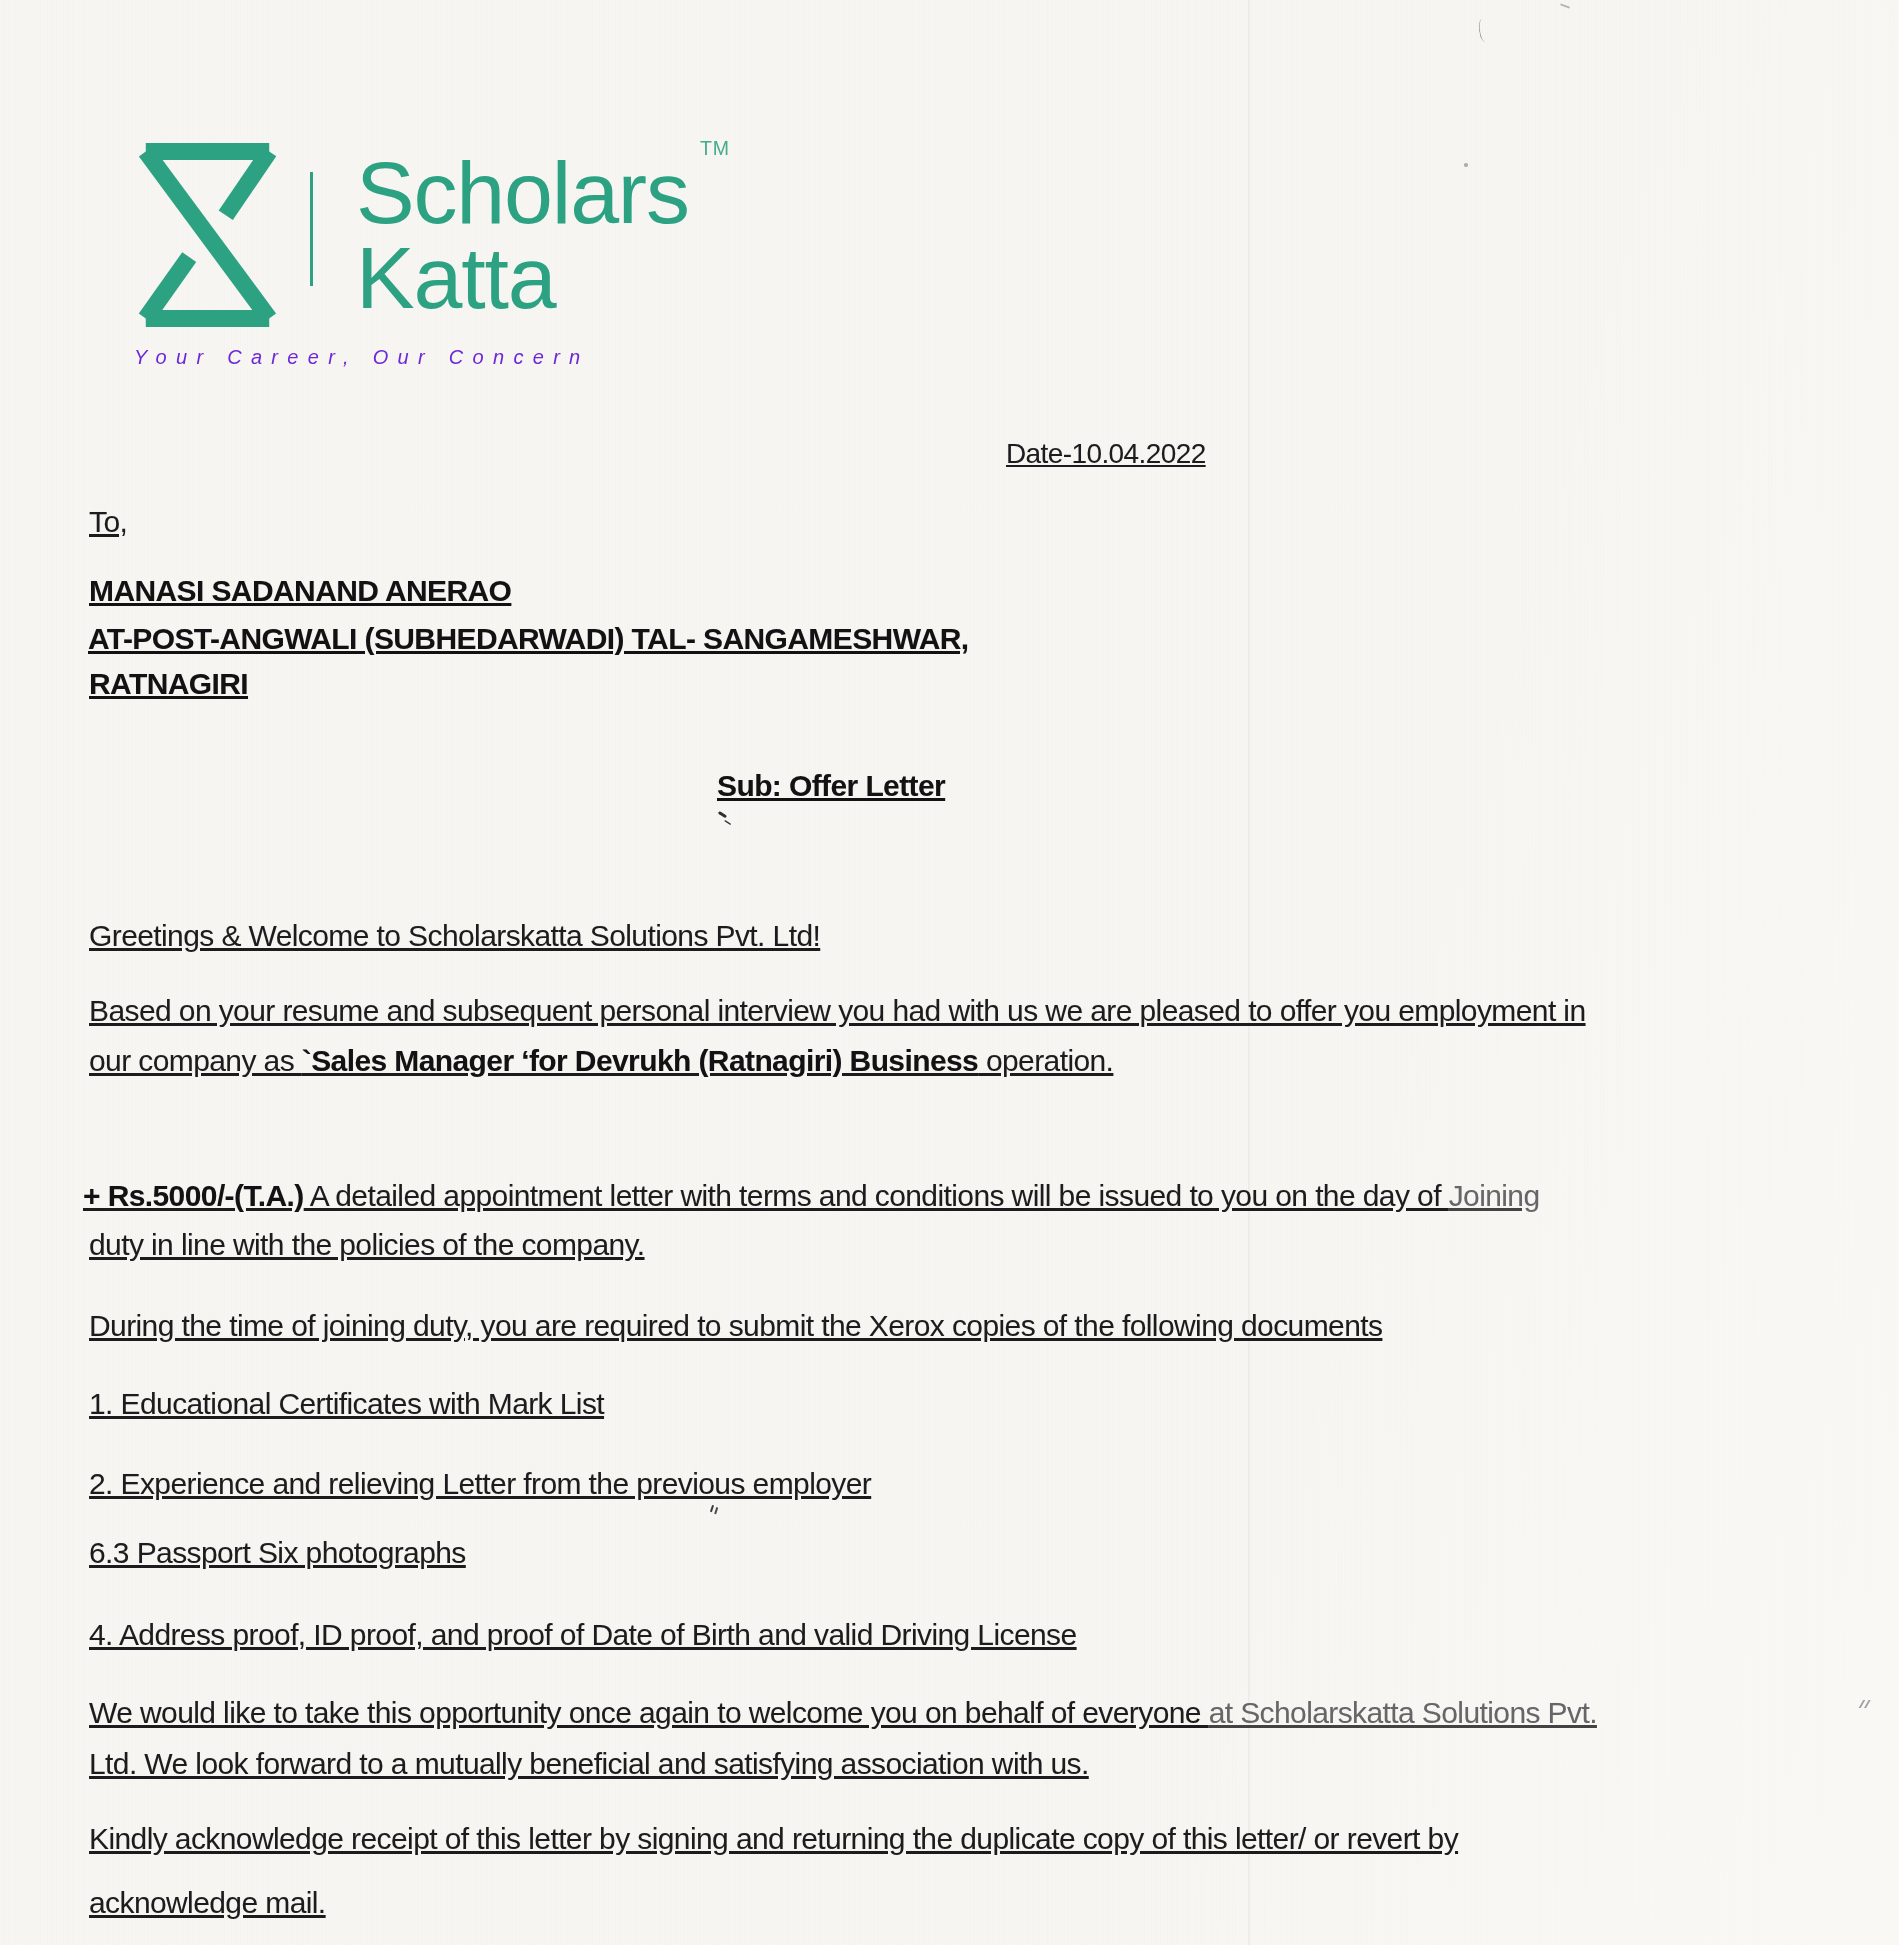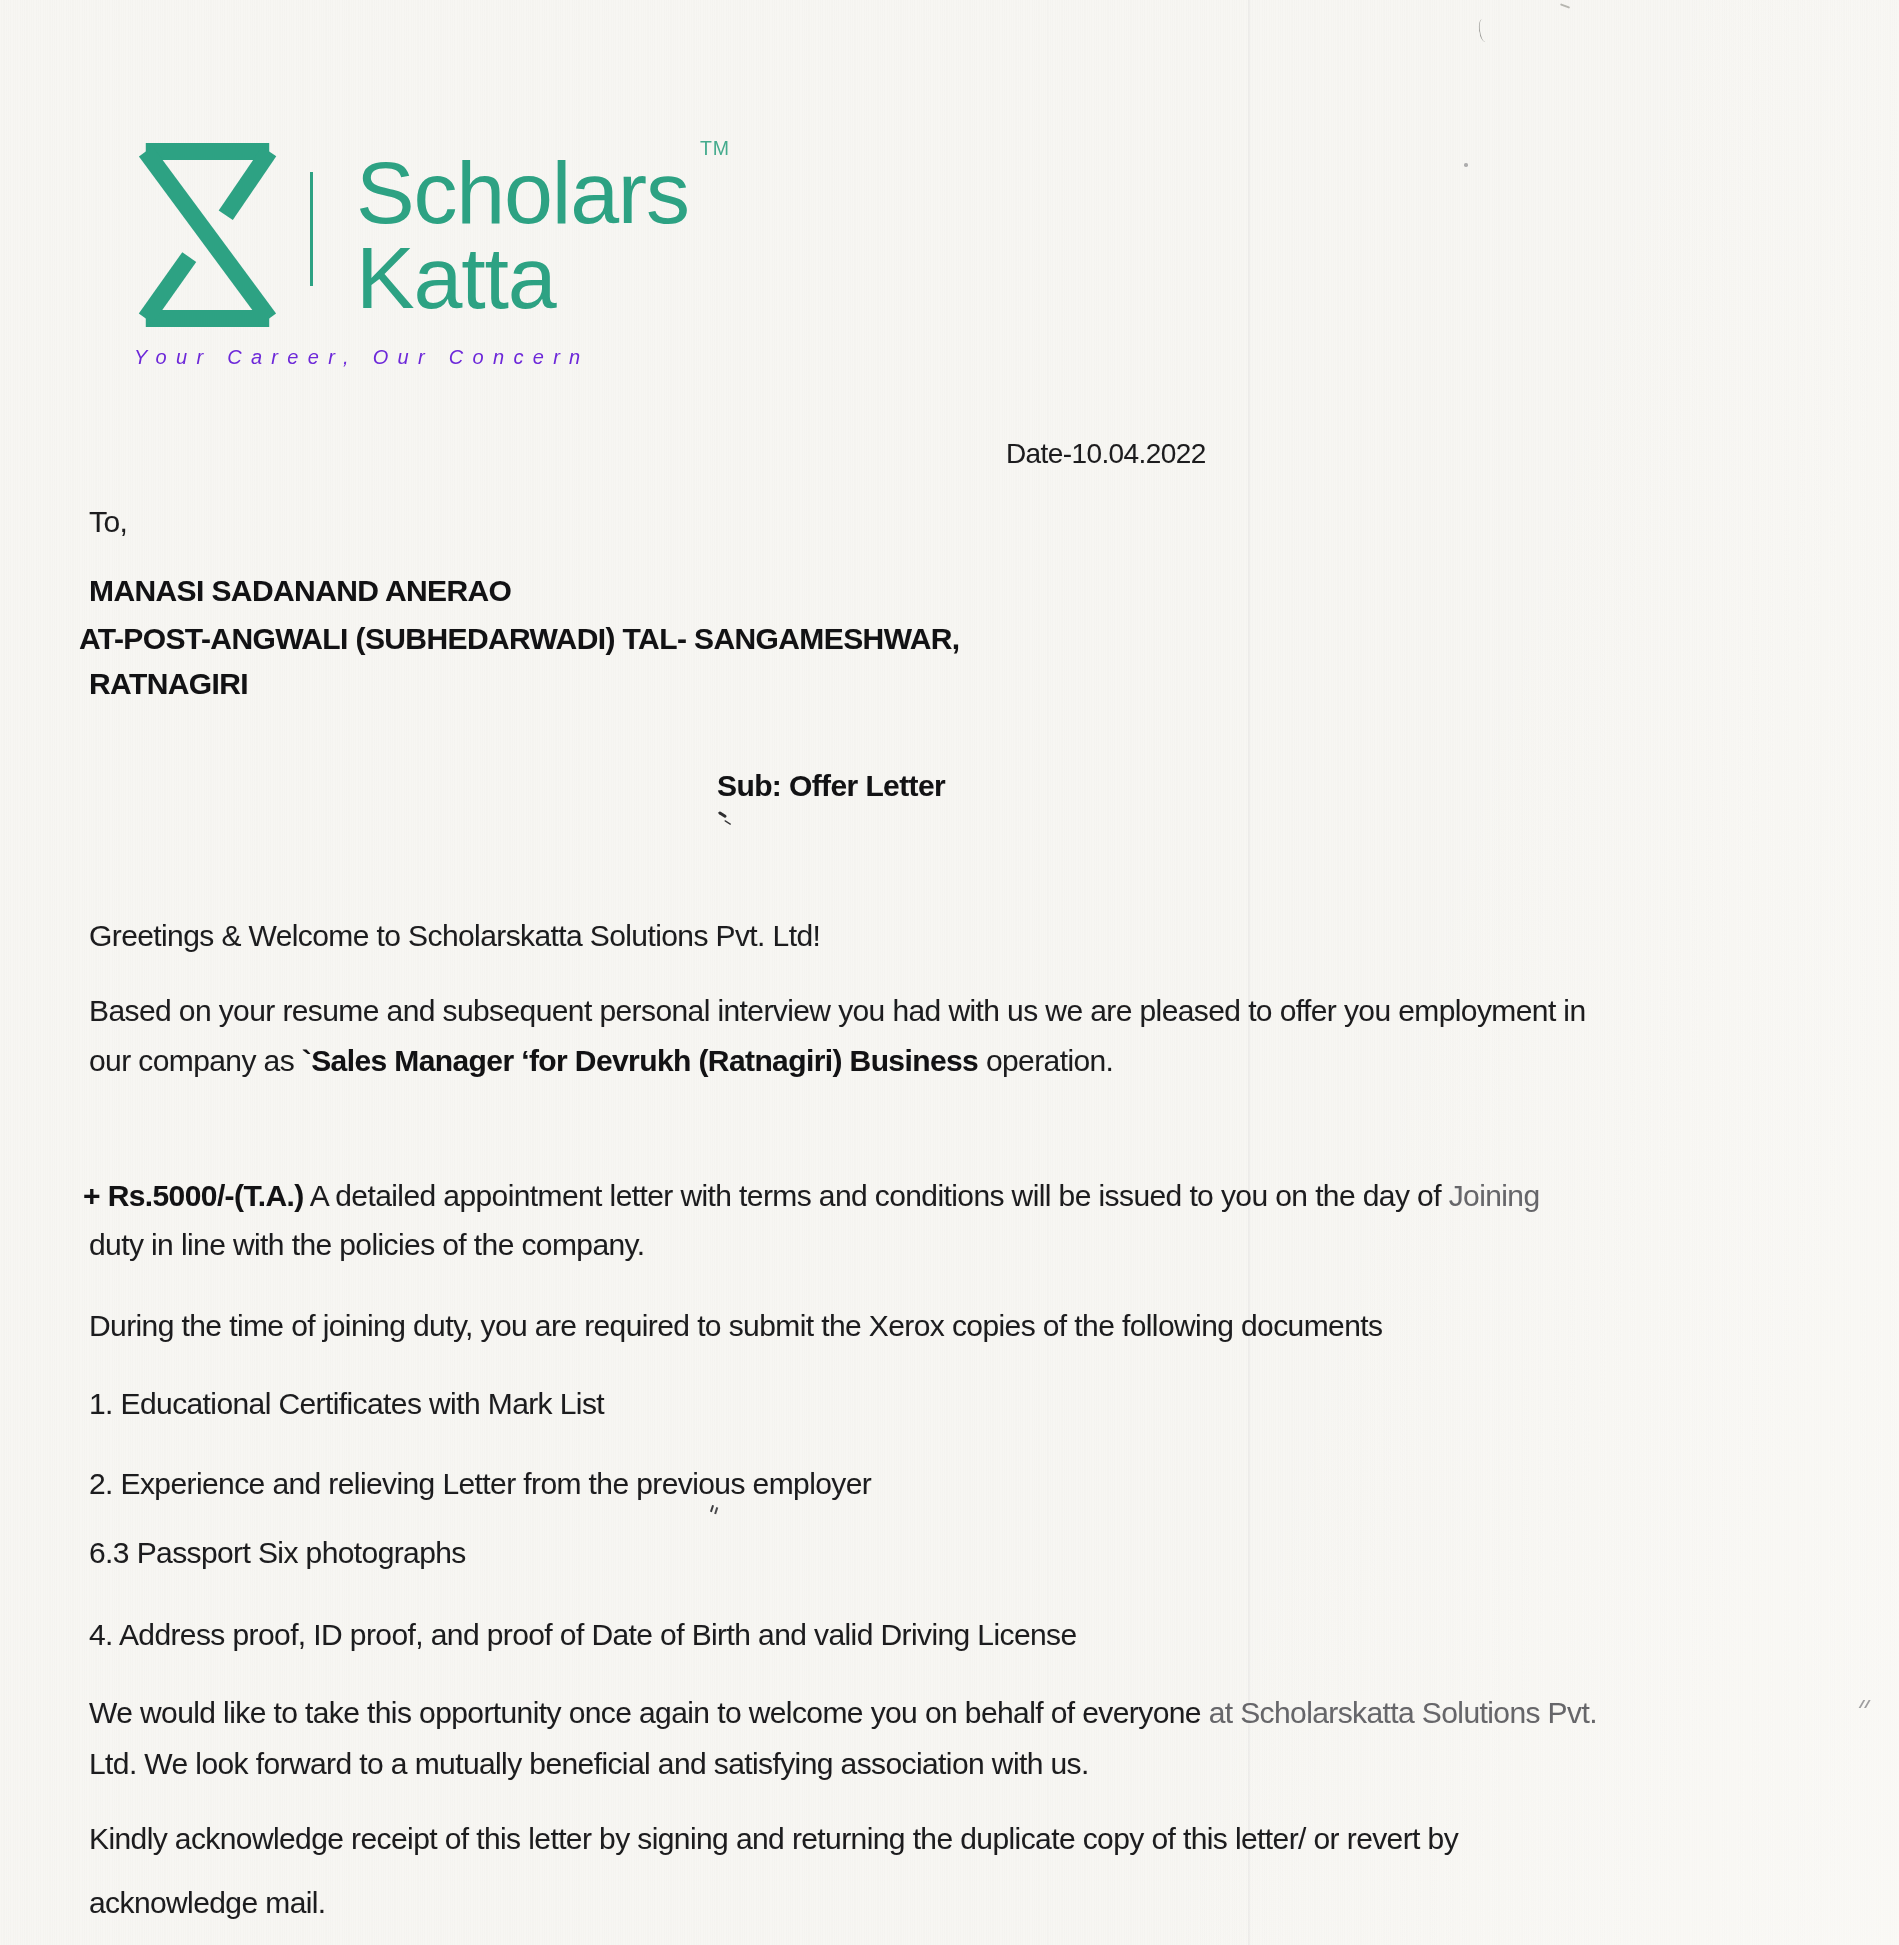--- a/index.html
+++ b/index.html
@@ -17,20 +17,21 @@
       linear-gradient(105deg, rgba(255,255,255,0) 62%, rgba(252,251,248,.55) 92%),
       repeating-linear-gradient(90deg, rgba(255,255,255,.04) 0 1.2px, rgba(60,60,70,.012) 1.2px 2.3px);
   }
   .t{
     position:absolute;
     font:400 30px/1.18 "Liberation Sans",sans-serif;
     color:#1c1c1e;
     letter-spacing:-0.6px;
     white-space:pre;
     text-shadow:0 0 0.8px rgba(40,40,40,.16);
+    text-decoration:underline;
   }
   .b{font-weight:700;color:#121214;}
   .light{color:#47474c;opacity:.82;}
   .brand-line{
     position:absolute;left:356px;
     font:500 88px/86px "Liberation Sans",sans-serif;
     color:#2da283;letter-spacing:-1.2px;white-space:pre;
   }
   .tagline{
     position:absolute;left:134px;top:347px;
@@ -67,21 +68,21 @@
     <div class="brand-line" style="top:150px">Scholars</div>
     <div class="brand-line" style="top:235px">Katta</div>
     <div class="tm">TM</div>
     <div class="tagline">Your Career, Our Concern</div>
   </div>
 
   <div class="t" style="left:1006px;top:437px;font-size:28px">Date-10.04.2022</div>
 
   <div class="t" style="left:89px;top:504px">To,</div>
   <div class="t b" style="left:89px;top:573px">MANASI SADANAND ANERAO</div>
-  <div class="t b" style="left:79px;top:621px">AT-POST-ANGWALI (SUBHEDARWADI) TAL- SANGAMESHWAR,</div>
+  <div class="t b" style="left:88px;top:621px">AT-POST-ANGWALI (SUBHEDARWADI) TAL- SANGAMESHWAR,</div>
   <div class="t b" style="left:89px;top:666px">RATNAGIRI</div>
 
   <div class="t b" style="left:717px;top:768px">Sub: Offer Letter</div>
 
   <div class="t" style="left:89px;top:918px">Greetings &amp; Welcome to Scholarskatta Solutions Pvt. Ltd!</div>
 
   <div class="t" style="left:89px;top:993px">Based on your resume and subsequent personal interview you had with us we are pleased to offer you employment in</div>
   <div class="t" style="left:89px;top:1043px"><span class="seg">our company as </span><span class="seg b">`Sales Manager ‘for Devrukh (Ratnagiri) Business</span><span class="seg"> operation.</span></div>
 
   <div class="t" style="left:83px;top:1178px"><span class="seg b">+ Rs.5000/-(T.A.)</span><span class="seg"> A detailed appointment letter with terms and conditions will be issued to you on the day of </span><span class="seg light">Joining</span></div>

